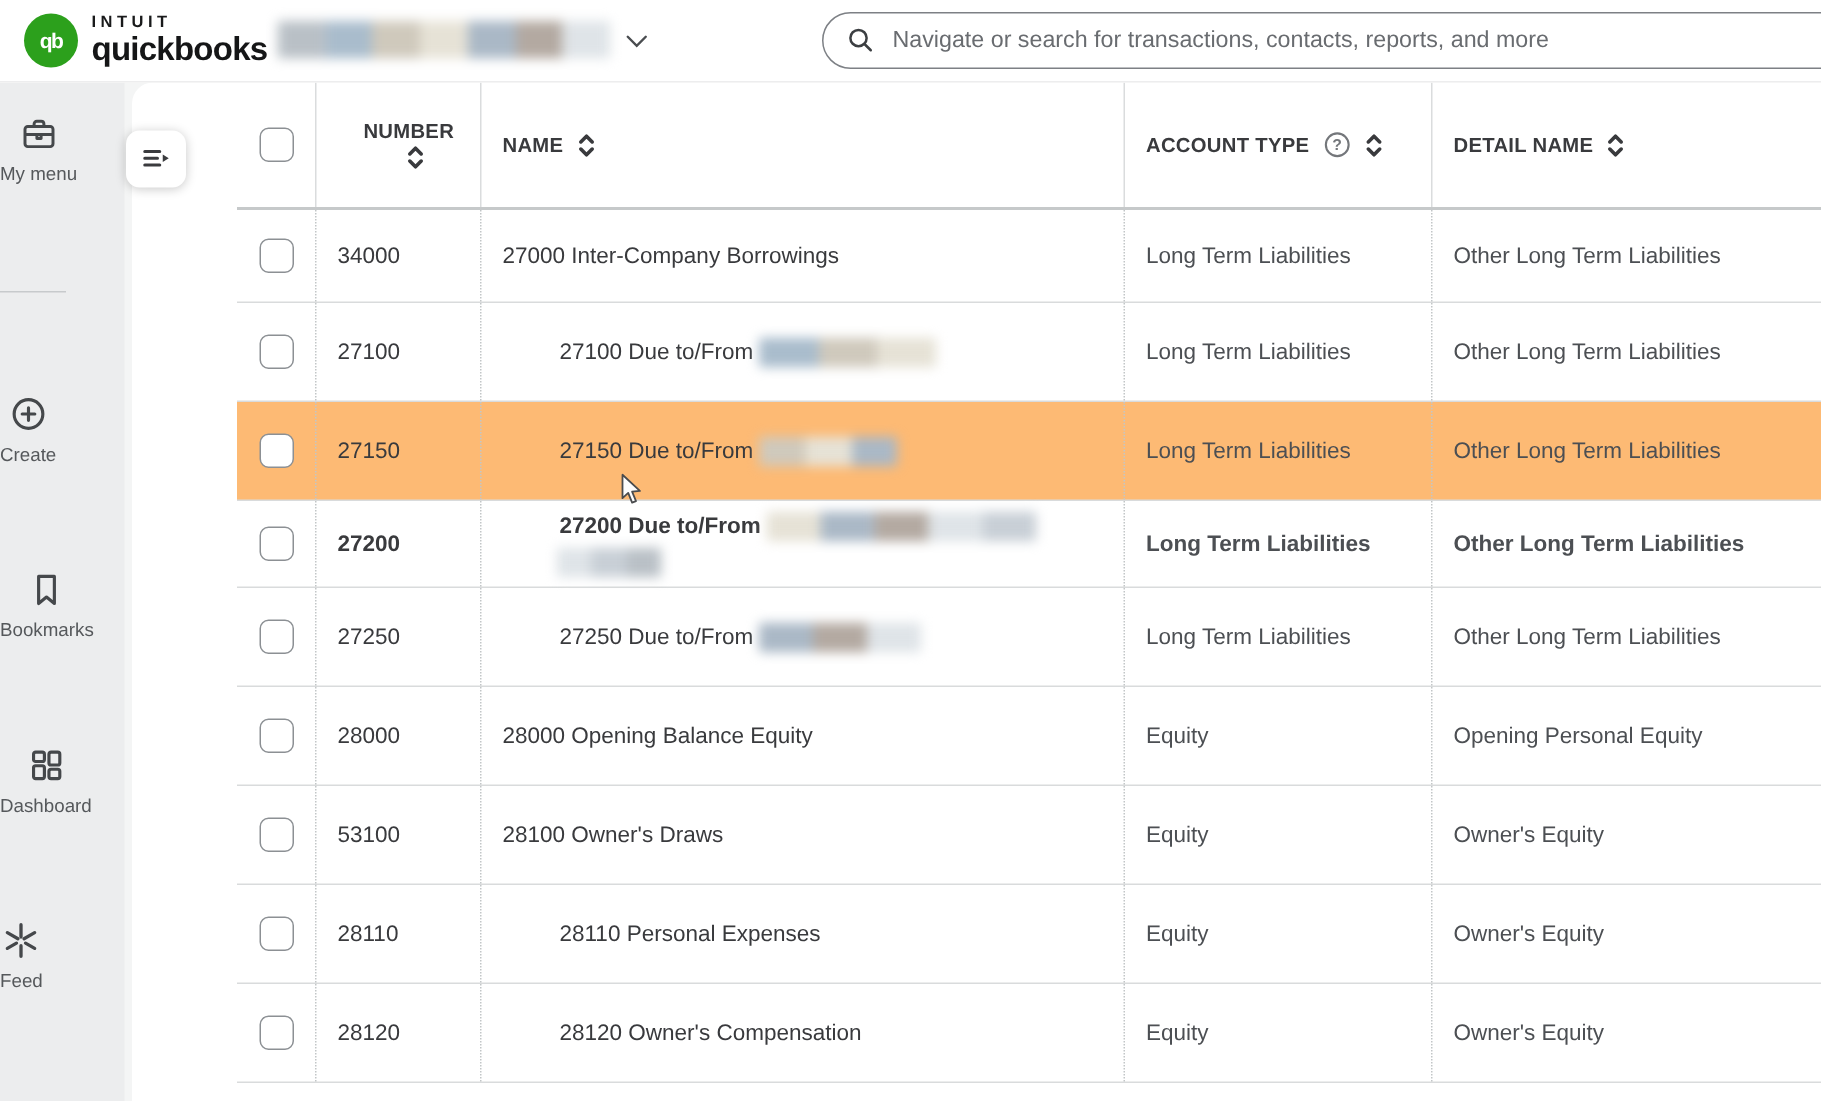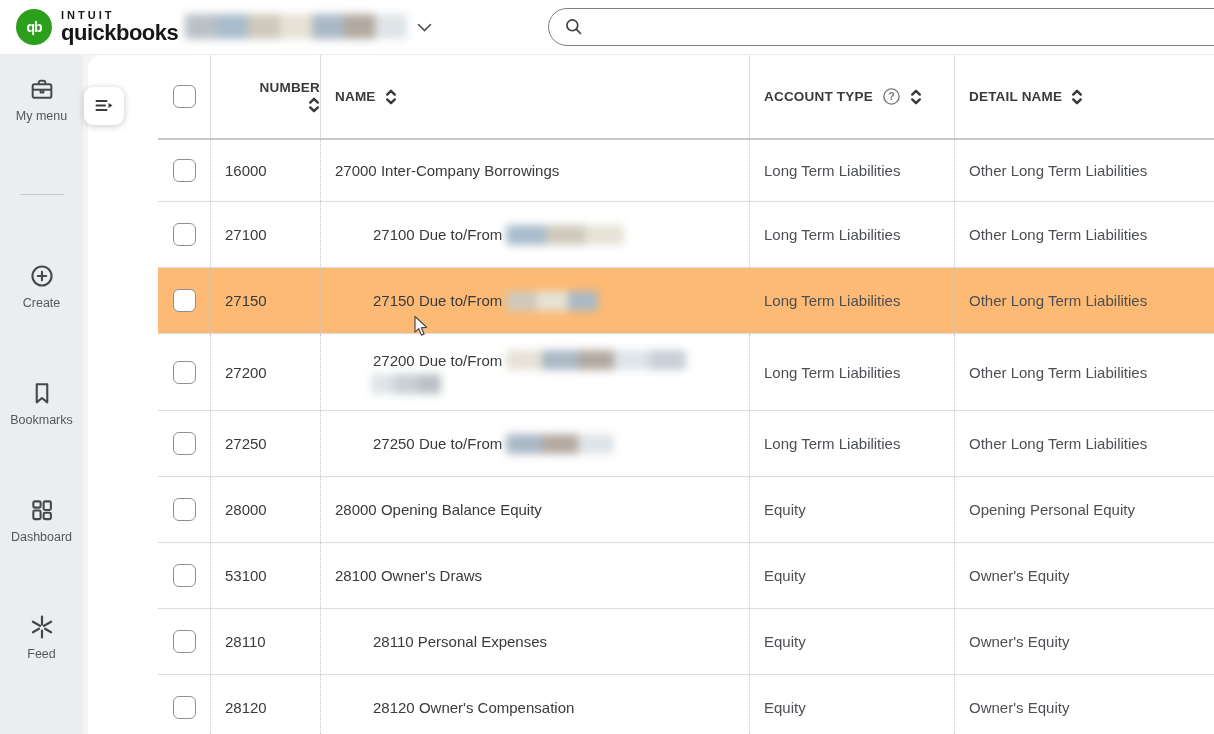--- a/index.html
+++ b/index.html
@@ -19,48 +19,48 @@
   .blurbox { display:flex; overflow:hidden; border-radius:2px; filter:blur(4px); }
   .blurbox span { display:block; height:100%; }
   .company .blurbox { width:222px; height:25px; }
   .chevron-down { margin-top:2px; }
   .search { position:absolute; left:548px; top:8px; width:690px; height:38px; background:#fff;
     border:1.5px solid #7d8085; border-radius:19px; display:flex; align-items:center; padding-left:15px; gap:11px; }
   .search-ph { font-size:15.5px; color:#696c70; }
 
   
   .sidebar { position:absolute; left:0; top:55px; width:83px; height:679px; background:#ecedee;
-    display:flex; flex-direction:column; align-items:center; padding-top:20px;gap:38px; }
+    display:flex; flex-direction:column; align-items:flex-start; padding-top:20px;gap:38px; }
   .side-item { display:flex; flex-direction:column; align-items:center; gap:6px; margin-bottom:31px; cursor:pointer; }
   .side-item .lbl { font-size:12.5px; color:#55585b; }
   .side-div { width:44px; border-top:1px solid #c7cacc; margin:2px 0 29px 0; }
   .side-pinned { font-size:11.5px; font-weight:bold; letter-spacing:0.6px; color:#3a3b3e; }
 
   
   .expand-btn { position:absolute; left:84px; top:87px; width:40px; height:38px; background:#fff;
     border-radius:9px; box-shadow:0 1px 7px rgba(0,0,0,0.22); display:flex; align-items:center;
     justify-content:center; cursor:pointer; z-index:6; }
 
   
   .panel { position:absolute; left:88px; top:55px; width:1126px; height:679px; background:#fff;
     border-top-left-radius:14px; }
   .tbl { margin-left:70px; }
   .hrow { display:flex; height:85px; border-bottom:2px solid #c6c9ca; }
   .hcell { display:flex; align-items:center; gap:9px; padding-left:14px;
     border-right:1px solid #dadcdd; font-size:13.5px; font-weight:bold; letter-spacing:0.2px; cursor:pointer; }
-  .hcell.stacked { flex-direction:column; align-items:flex-end; justify-content:center; gap:2px; }
+  .hcell.stacked { flex-direction:column; align-items:center; justify-content:center; gap:2px; }
   .hcell.stacked .sorticon { margin-left:8px; }
   .c-sel { width:53px; justify-content:center; padding-left:0; }
   .c-num { width:110px; }
   .c-name { width:429px; }
   .c-acct { width:205px; }
   .c-det { flex:1; border-right:none !important; }
   .row { display:flex; height:66px; border-bottom:1px solid #d9dbdc; background:#fff; cursor:pointer; }
   .row.first { height:62px; }
-  .row.tall { height:77px; }
+  .row.tall { height:58px;font-weight:bold; }
   .row.hl { background:#fdba74; }
   .cell { display:flex; align-items:center; padding-left:14px; border-right:1px dotted #c2c6c7;
     font-size:15px; }
   .cell.c-sel { justify-content:center; padding-left:0; }
   .cell.c-acct, .cell.c-det { color:#4c4f53; }
   .namewrap { display:flex; flex-direction:column; gap:4px; width:100%; }
   .nameline { display:flex; align-items:center; gap:4px; }
   .indent1 { padding-left:38px; }
   .redact { height:20px; border-radius:2px; }
   .checkbox { width:23px; height:23px; background:#fff; border:1.5px solid #8c9094; border-radius:6px; cursor:pointer; }
@@ -95,20 +95,21 @@
     <svg class="chevron-down" width="15" height="9" viewBox="0 0 15 9">
       <path d="M1.5 1.5l6 6 6-6" fill="none" stroke="#4a4d50" stroke-width="1.6" stroke-linecap="round"></path>
     </svg>
   </div>
 
   <div class="search">
     <svg width="20" height="20" viewBox="0 0 24 24">
       <circle cx="10" cy="10" r="6.5" fill="none" stroke="#3c3f42" stroke-width="2"></circle>
       <path d="M15.2 15.2l4.6 4.6" stroke="#3c3f42" stroke-width="2" stroke-linecap="round"></path>
     </svg>
+    <span class="search-ph">Navigate or search for transactions, contacts, reports, and more</span>
   </div>
 </div>
 
 <div class="sidebar" id="sidebar">
     <div class="side-item">
       <span>
         <svg width="28" height="28" viewBox="0 0 24 24" fill="none" stroke="#45484b" stroke-width="1.7" stroke-linejoin="round">
           <rect x="4" y="8" width="16" height="11.5" rx="1.6"></rect>
           <path d="M9.2 8V6.6c0-.9.7-1.6 1.6-1.6h2.4c.9 0 1.6.7 1.6 1.6V8"></path>
           <path d="M4 12.6h16"></path>
@@ -242,21 +243,21 @@
               <path d="M2.2 10.4L6 14.2l3.8-3.8"></path>
             </svg>
           </span>
         </div>
       </div>
     <div id="rows">
         <div class="row first">
           <div class="cell c-sel">
             <div class="checkbox"></div>
           </div>
-          <div class="cell c-num">16000</div>
+          <div class="cell c-num">34000</div>
           <div class="cell c-name">
             <div class="namewrap">
               <div class="nameline">
                 <span>27000 Inter-Company Borrowings</span>
               </div>
             </div>
           </div>
           <div class="cell c-acct">Long Term Liabilities</div>
           <div class="cell c-det">Other Long Term Liabilities</div>
         </div>

